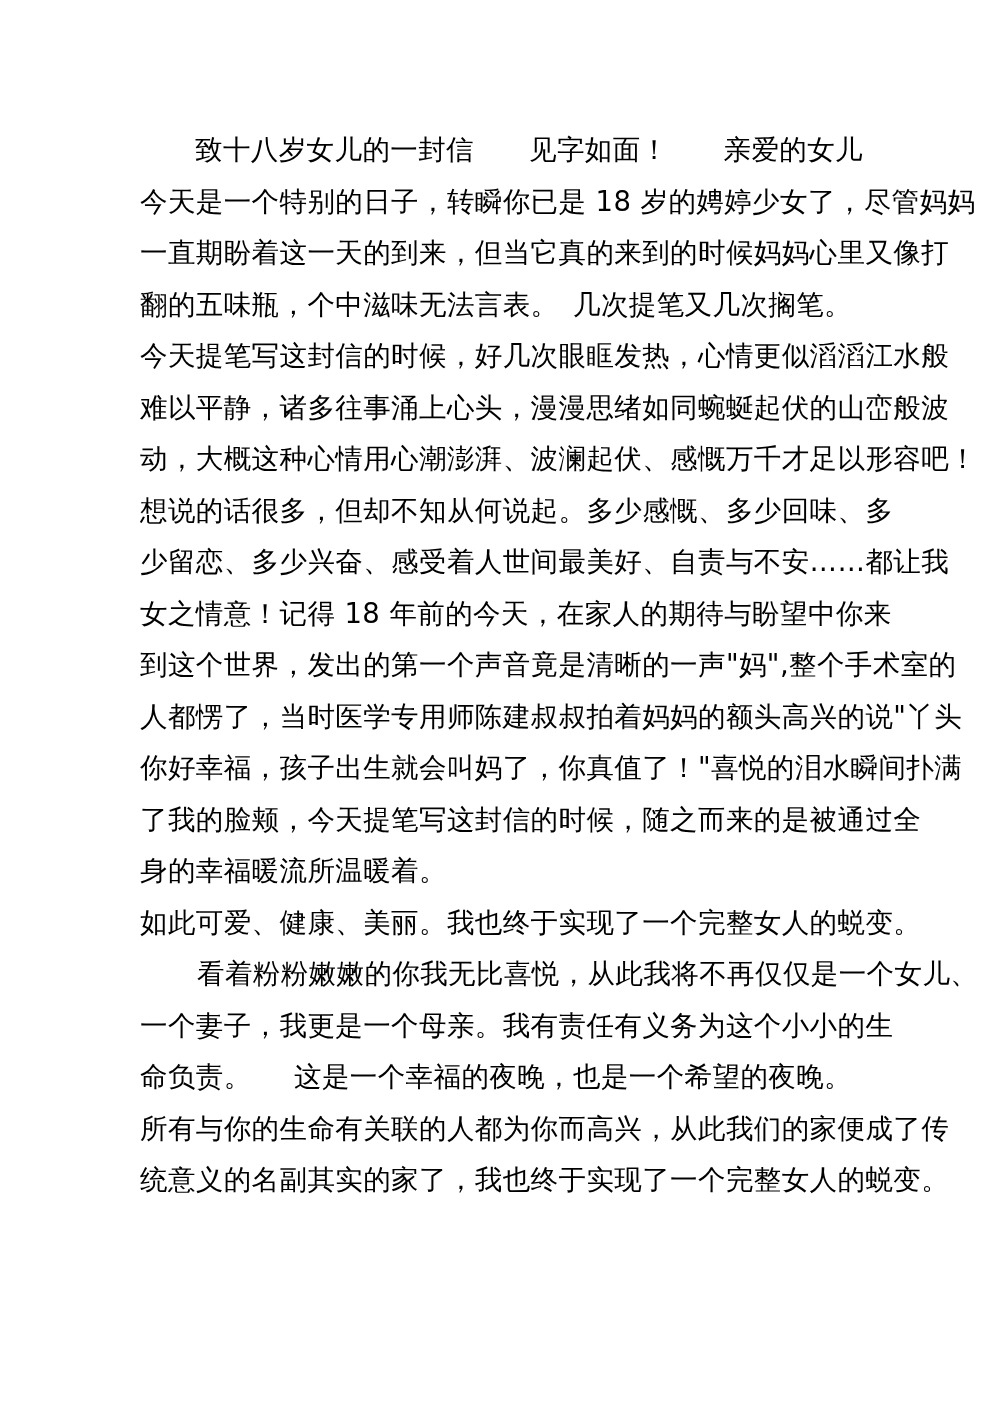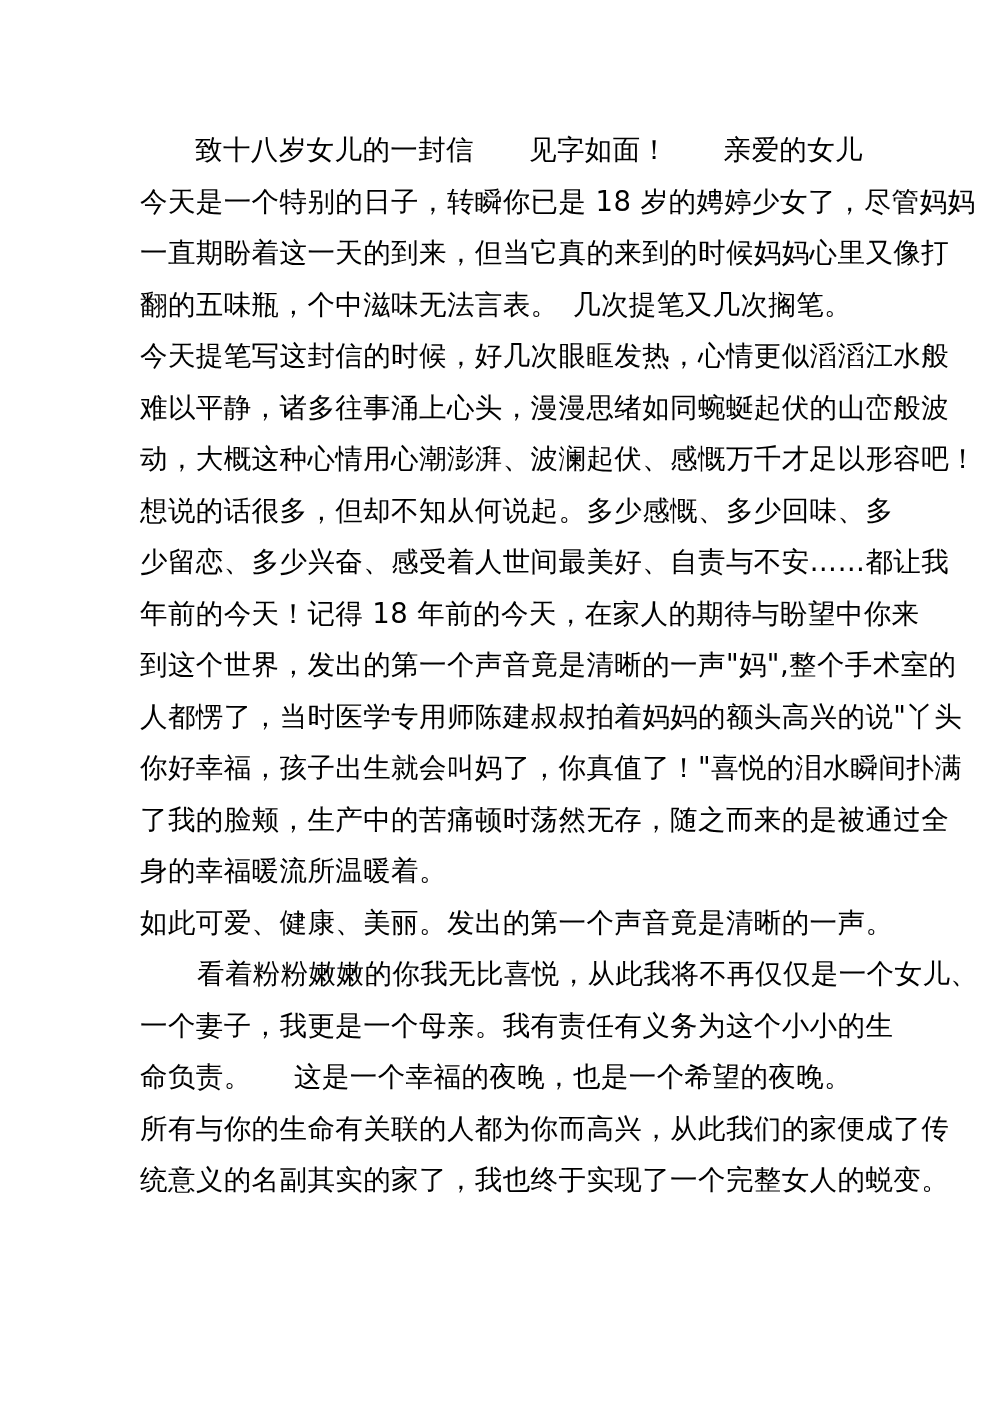--- a/index.html
+++ b/index.html
@@ -78,26 +78,26 @@
 
   <div class="doc-line indent-1 justify"><span class="seg">致十八岁女儿的一封信</span><span class="seg">见字如面！</span><span class="seg">亲爱的女儿</span></div>
       <div class="doc-line">今天是一个特别的日子，转瞬你已是 18 岁的娉婷少女了，尽管妈妈</div>
       <div class="doc-line">一直期盼着这一天的到来，但当它真的来到的时候妈妈心里又像打</div>
       <div class="doc-line justify"><span class="seg">翻的五味瓶，个中滋味无法言表。</span><span class="seg">几次提笔又几次搁笔。</span></div>
       <div class="doc-line">今天提笔写这封信的时候，好几次眼眶发热，心情更似滔滔江水般</div>
       <div class="doc-line">难以平静，诸多往事涌上心头，漫漫思绪如同蜿蜒起伏的山峦般波</div>
       <div class="doc-line">动，大概这种心情用心潮澎湃、波澜起伏、感慨万千才足以形容吧！</div>
       <div class="doc-line justify"><span class="seg">想说的话很多，但却不知从何说起。</span><span class="seg">多少感慨、多少回味、多</span></div>
       <div class="doc-line">少留恋、多少兴奋、感受着人世间最美好、自责与不安……都让我</div>
-      <div class="doc-line justify"><span class="seg">年前的今天！</span><span class="seg">记得 18 年前的今天，在家人的期待与盼望中你来</span></div>
+      <div class="doc-line justify"><span class="seg">女之情意！</span><span class="seg">记得 18 年前的今天，在家人的期待与盼望中你来</span></div>
       <div class="doc-line">到这个世界，发出的第一个声音竟是清晰的一声"妈",整个手术室的</div>
       <div class="doc-line">人都愣了，当时医学专用师陈建叔叔拍着妈妈的额头高兴的说"丫头</div>
       <div class="doc-line">你好幸福，孩子出生就会叫妈了，你真值了！"喜悦的泪水瞬间扑满</div>
-      <div class="doc-line">了我的脸颊，生产中的苦痛顿时荡然无存，随之而来的是被通过全</div>
+      <div class="doc-line">了我的脸颊，今天提笔写这封信的时候，随之而来的是被通过全</div>
       <div class="doc-line justify"><span class="seg">身的幸福暖流所温暖着。</span></div>
-      <div class="doc-line justify"><span class="seg">如此可爱、健康、美丽。</span><span class="seg">发出的第一个声音竟是清晰的一声。</span></div>
+      <div class="doc-line justify"><span class="seg">如此可爱、健康、美丽。</span><span class="seg">我也终于实现了一个完整女人的蜕变。</span></div>
       <div class="doc-line indent-2">看着粉粉嫩嫩的你我无比喜悦，从此我将不再仅仅是一个女儿、</div>
       <div class="doc-line justify"><span class="seg">一个妻子，我更是一个母亲。</span><span class="seg">我有责任有义务为这个小小的生</span></div>
       <div class="doc-line justify"><span class="seg">命负责。</span><span class="seg">这是一个幸福的夜晚，也是一个希望的夜晚。</span></div>
       <div class="doc-line">所有与你的生命有关联的人都为你而高兴，从此我们的家便成了传</div>
       <div class="doc-line">统意义的名副其实的家了，我也终于实现了一个完整女人的蜕变。</div>
     </div>
 </div>
 
 </body></html>

